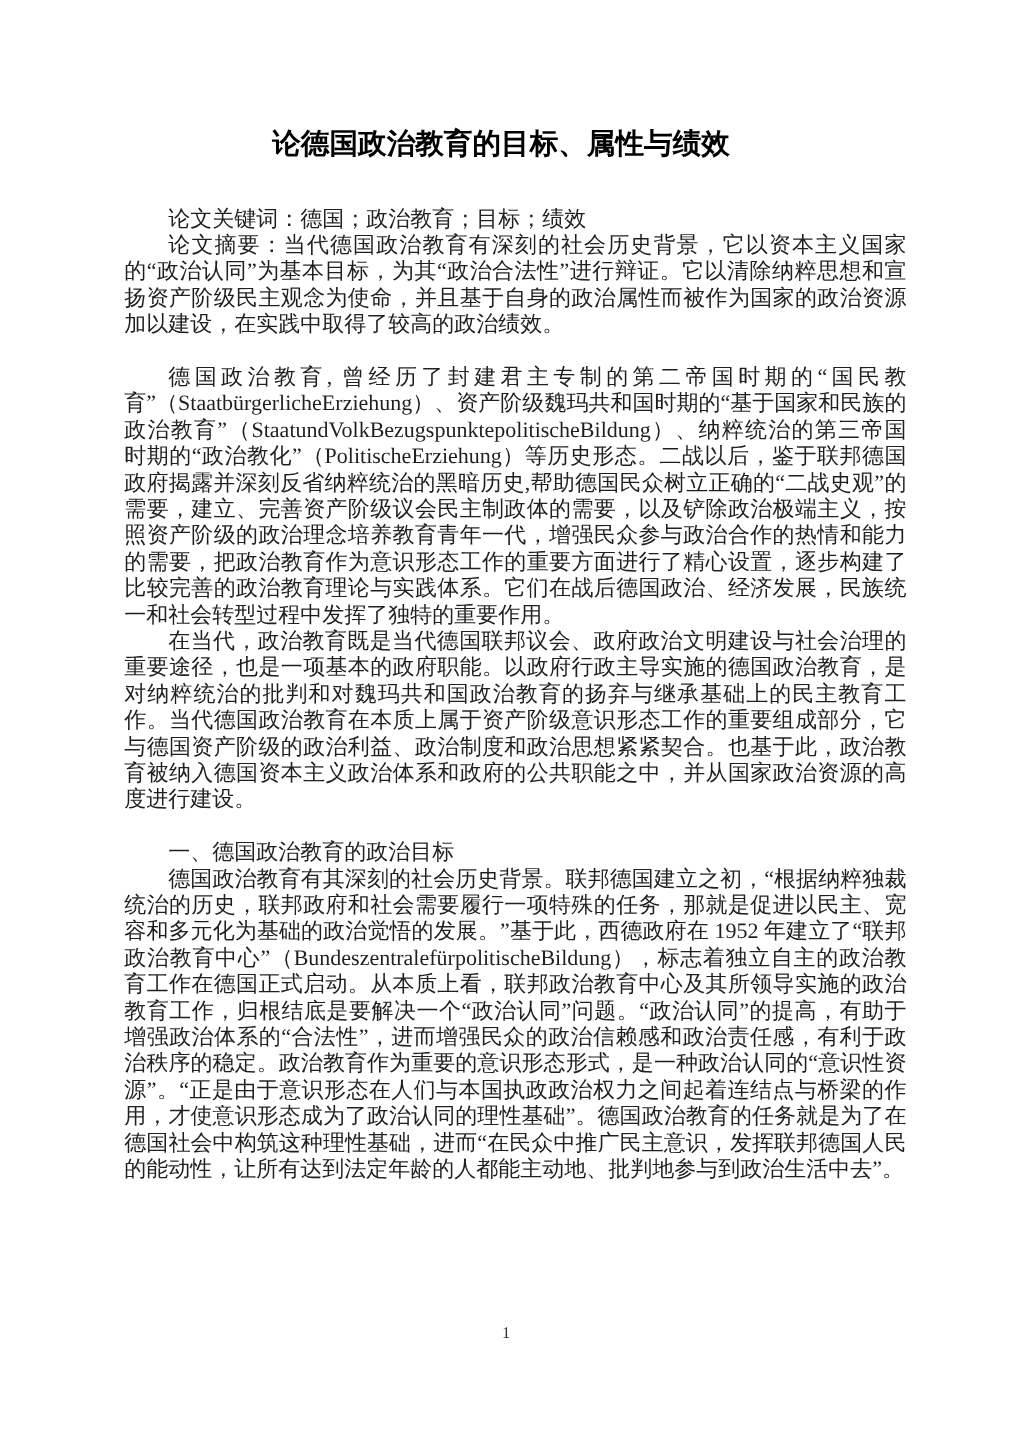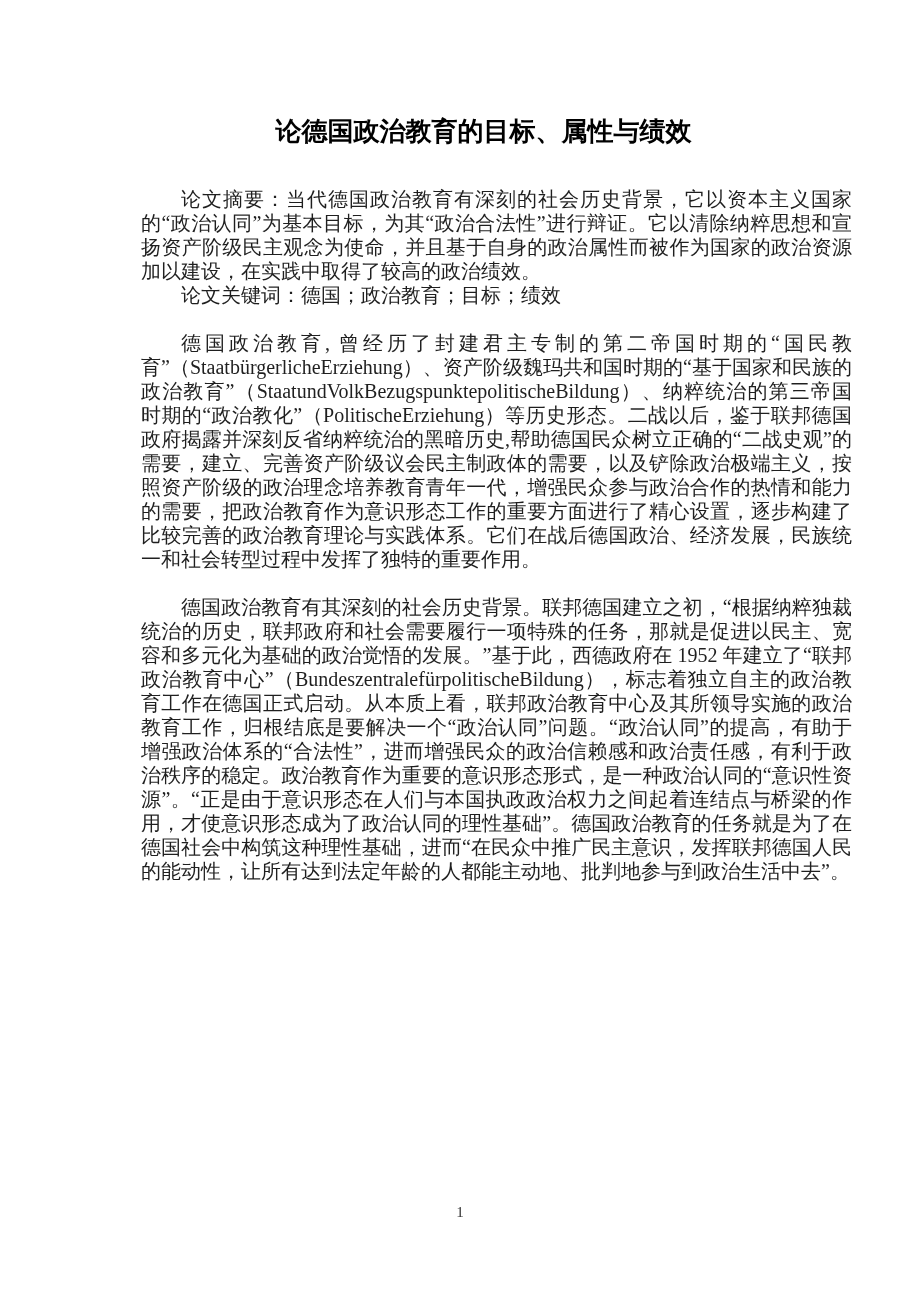--- a/index.html
+++ b/index.html
@@ -10,21 +10,20 @@
   .page {
     position: relative;
     width: 920px;
     height: 1302px;
     background: #ffffff;
     box-sizing: border-box;
     padding-top: 112px;
     overflow: hidden;
     font-family: "Liberation Serif", "DejaVu Serif", serif;
     color: #1f1f1f;
-    padding-left: 28px;
   }
   .title {
     margin: 0 0 0 0;
     width: 711px;
     margin-left: 100px;
     text-align: center;
     font-family: "DejaVu Sans", "Liberation Sans", sans-serif;
     font-weight: bold;
     font-size: 26px;
     line-height: 38px;
@@ -63,22 +62,24 @@
     color: #333333;
   }
 </style>
 </head>
 <body>
 
 <div class="page">
   <h1 class="title">论德国政治教育的目标、属性与绩效</h1>
 
   <div class="content">
+      <p class="para">论文关键词：德国；政治教育；目标；绩效</p>
       <p class="para">论文摘要：当代德国政治教育有深刻的社会历史背景，它以资本主义国家的“政治认同”为基本目标，为其“政治合法性”进行辩证。它以清除纳粹思想和宣扬资产阶级民主观念为使命，并且基于自身的政治属性而被作为国家的政治资源加以建设，在实践中取得了较高的政治绩效。</p>
-      <p class="para">论文关键词：德国；政治教育；目标；绩效</p>
       <div class="spacer"></div>
       <p class="para">德国政治教育, 曾经历了封建君主专制的第二帝国时期的“国民教育”（StaatbürgerlicheErziehung）、资产阶级魏玛共和国时期的“基于国家和民族的政治教育”（StaatundVolkBezugspunktepolitischeBildung）、纳粹统治的第三帝国时期的“政治教化”（PolitischeErziehung）等历史形态。二战以后，鉴于联邦德国政府揭露并深刻反省纳粹统治的黑暗历史,帮助德国民众树立正确的“二战史观”的需要，建立、完善资产阶级议会民主制政体的需要，以及铲除政治极端主义，按照资产阶级的政治理念培养教育青年一代，增强民众参与政治合作的热情和能力的需要，把政治教育作为意识形态工作的重要方面进行了精心设置，逐步构建了比较完善的政治教育理论与实践体系。它们在战后德国政治、经济发展，民族统一和社会转型过程中发挥了独特的重要作用。</p>
+      <p class="para">在当代，政治教育既是当代德国联邦议会、政府政治文明建设与社会治理的重要途径，也是一项基本的政府职能。以政府行政主导实施的德国政治教育，是对纳粹统治的批判和对魏玛共和国政治教育的扬弃与继承基础上的民主教育工作。当代德国政治教育在本质上属于资产阶级意识形态工作的重要组成部分，它与德国资产阶级的政治利益、政治制度和政治思想紧紧契合。也基于此，政治教育被纳入德国资本主义政治体系和政府的公共职能之中，并从国家政治资源的高度进行建设。</p>
       <div class="spacer"></div>
+      <h2 class="para heading">一、德国政治教育的政治目标</h2>
       <p class="para">德国政治教育有其深刻的社会历史背景。联邦德国建立之初，“根据纳粹独裁统治的历史，联邦政府和社会需要履行一项特殊的任务，那就是促进以民主、宽容和多元化为基础的政治觉悟的发展。”基于此，西德政府在 1952 年建立了“联邦政治教育中心”（BundeszentralefürpolitischeBildung），标志着独立自主的政治教育工作在德国正式启动。从本质上看，联邦政治教育中心及其所领导实施的政治教育工作，归根结底是要解决一个“政治认同”问题。“政治认同”的提高，有助于增强政治体系的“合法性”，进而增强民众的政治信赖感和政治责任感，有利于政治秩序的稳定。政治教育作为重要的意识形态形式，是一种政治认同的“意识性资源”。“正是由于意识形态在人们与本国执政政治权力之间起着连结点与桥梁的作用，才使意识形态成为了政治认同的理性基础”。德国政治教育的任务就是为了在德国社会中构筑这种理性基础，进而“在民众中推广民主意识，发挥联邦德国人民的能动性，让所有达到法定年龄的人都能主动地、批判地参与到政治生活中去”。</p>
     </div>
 
   <div class="page-number">1</div>
 </div>
 
 </body></html>

